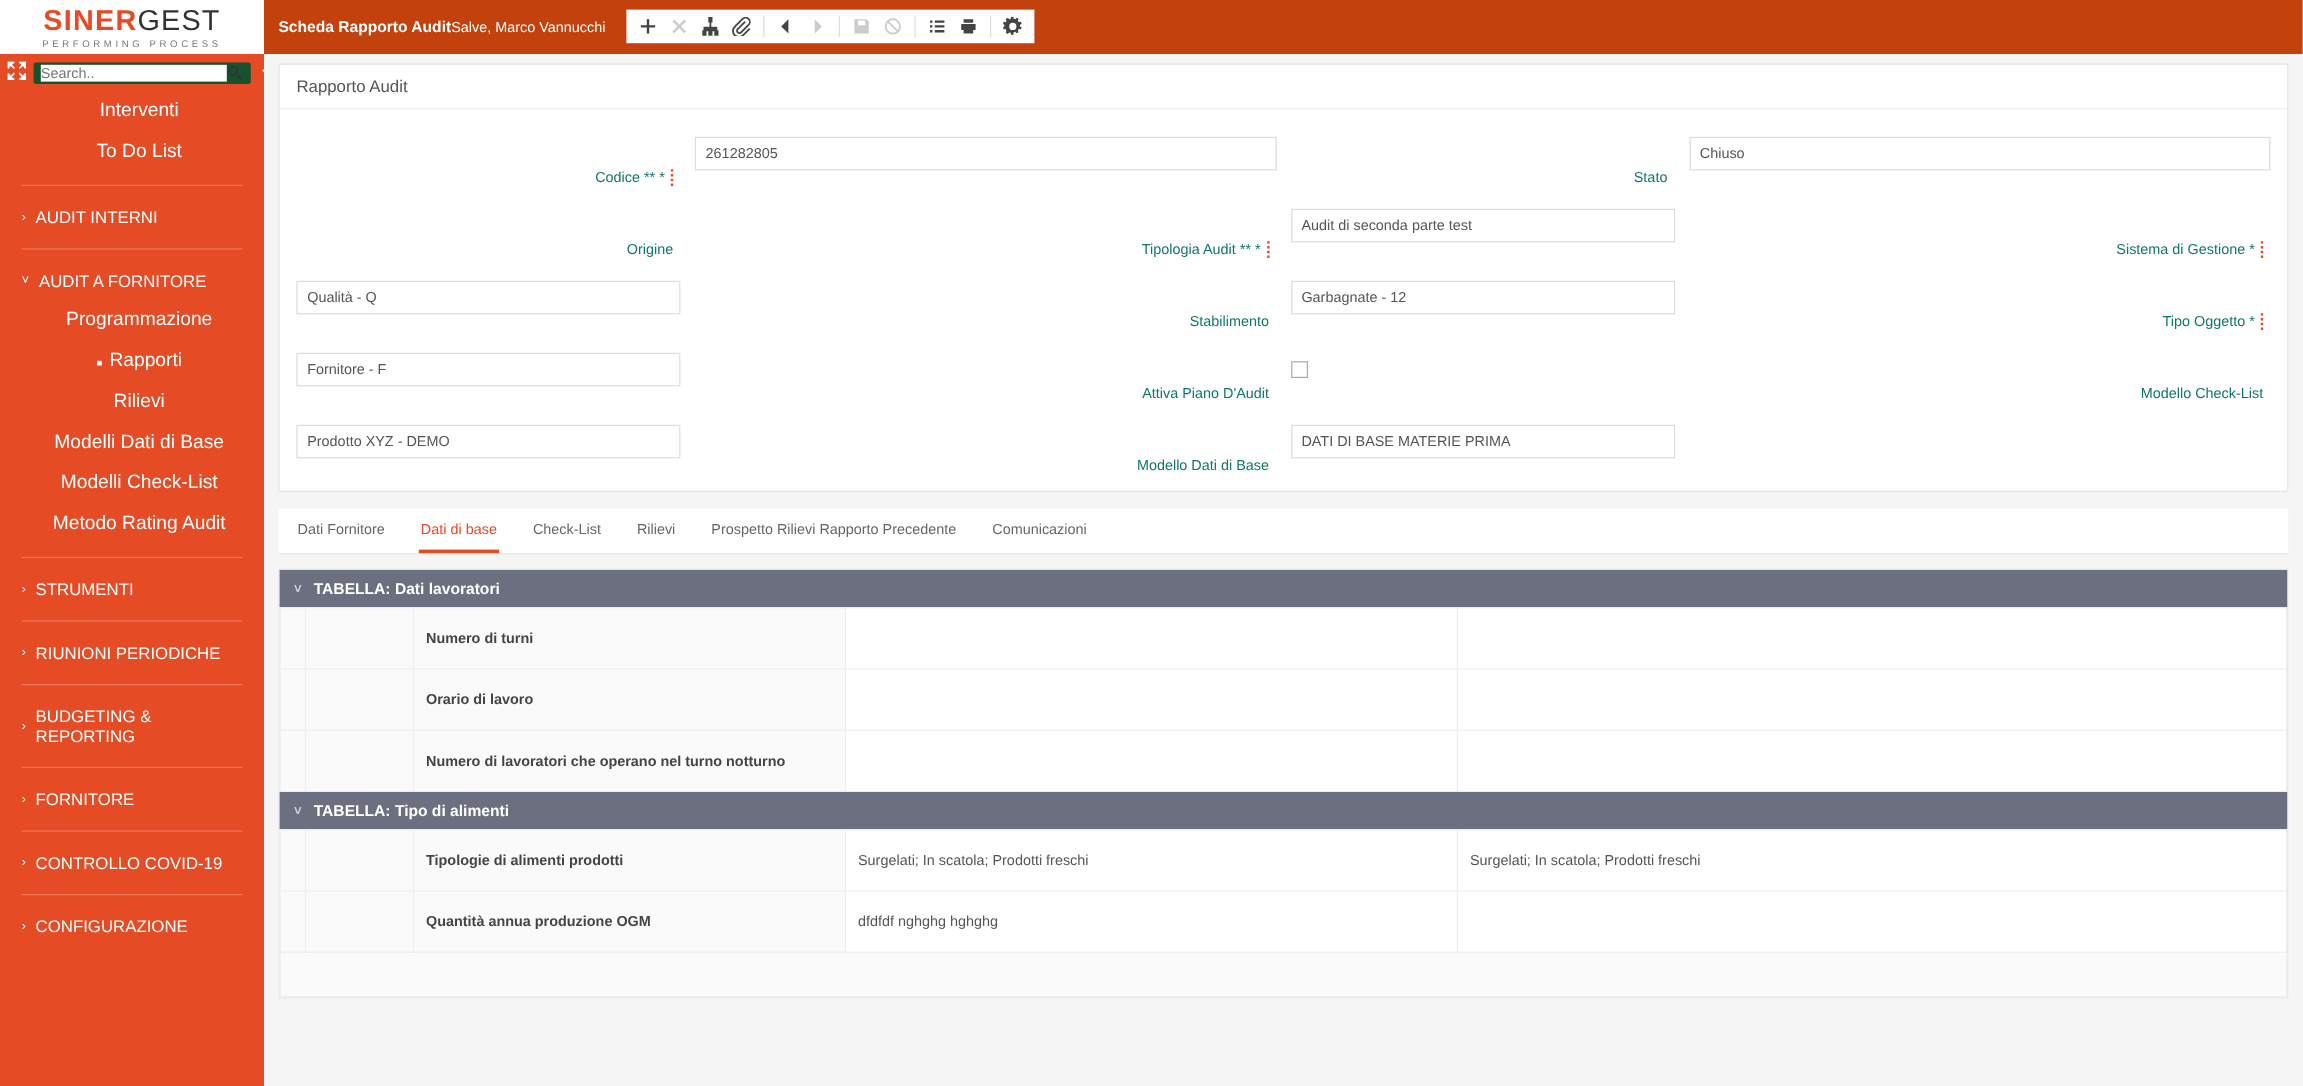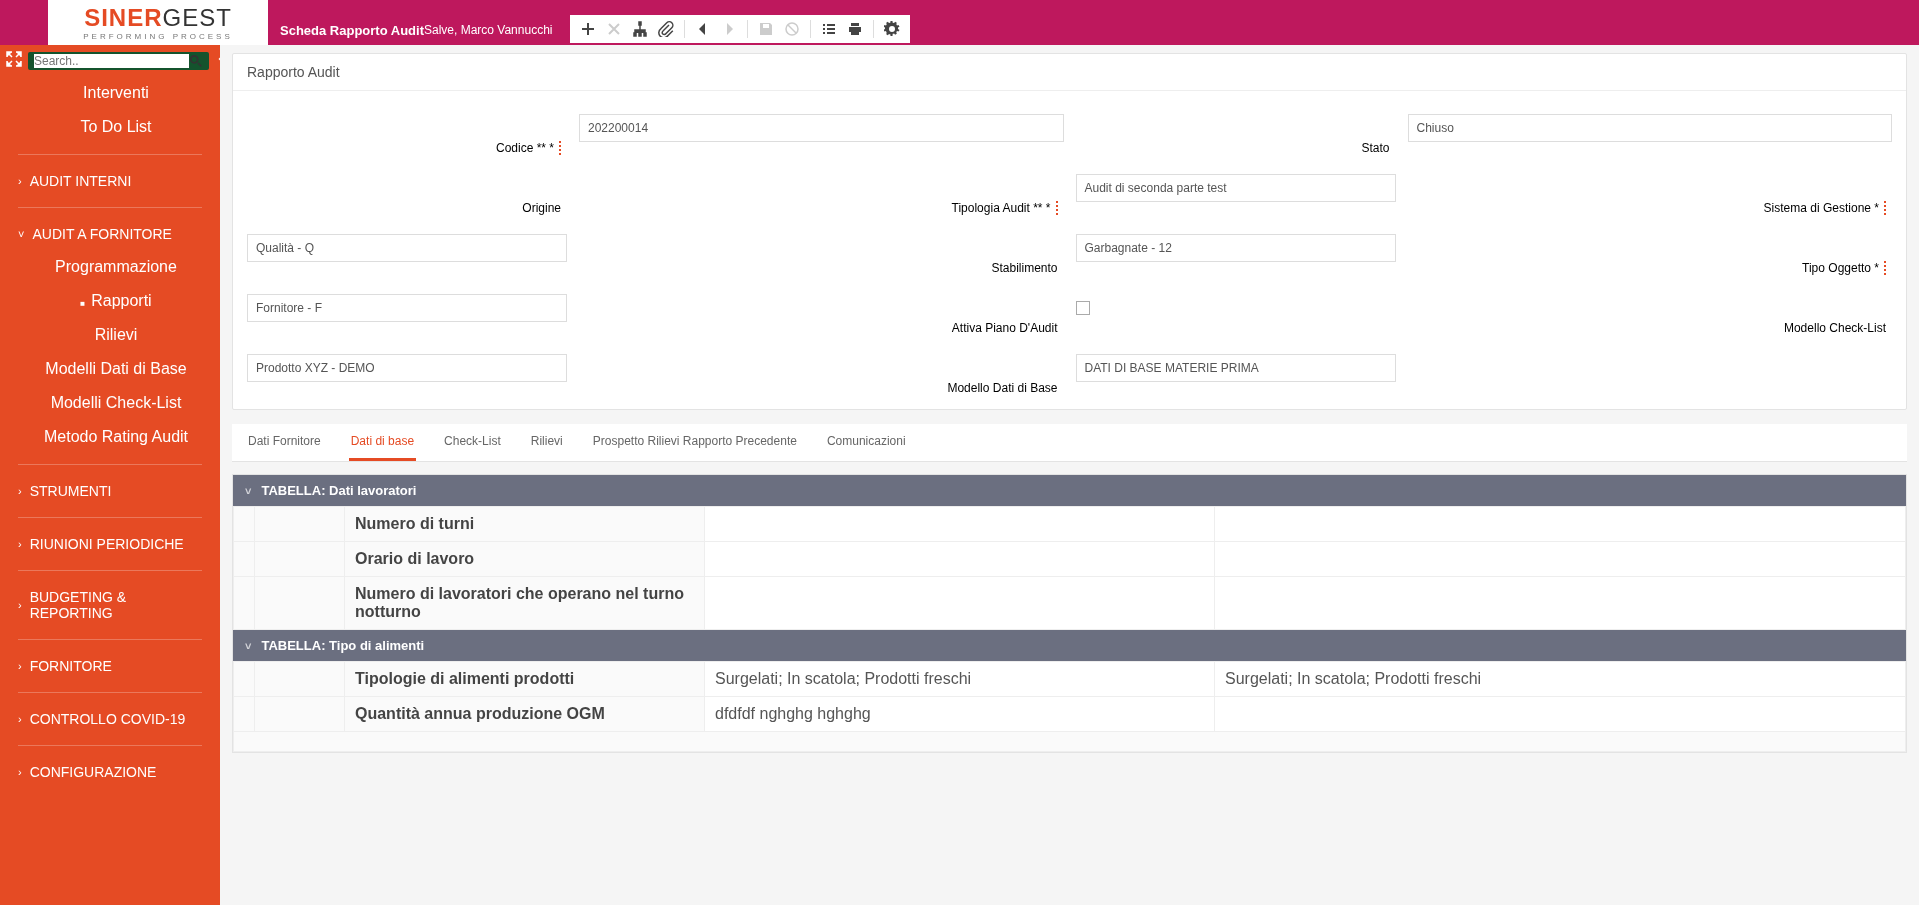--- a/index.html
+++ b/index.html
@@ -1,21 +1,21 @@
 <!DOCTYPE html>
 <html><head>
 <meta charset="utf-8">
 <style>
 * { margin: 0; padding: 0; box-sizing: border-box; }
 body { font-family: "Segoe UI", Arial, sans-serif; font-size: 13px; color: #333; background: #f5f5f5; width: 1919px; height: 905px; overflow: hidden; }
 
 .app { display: flex; flex-direction: column; height: 100%; }
 
 
-.top-header { display: flex; background: #be185d; color: #fff; align-items: flex-end; padding-left: 48px; }
+.top-header { display: flex; background: #c2410c; color: #fff; align-items: center; }
 .logo-box { width: 220px; background: #fff; display: flex; flex-direction: column; align-items: center; justify-content: center; padding: 4px 0; }
 .logo-main { font-size: 24px; font-weight: 400; letter-spacing: 1px; }
 .logo-main .s1 { color: #e54b24; font-weight: 700; }
 .logo-main .s2 { color: #333; font-weight: 300; }
 .logo-sub { font-size: 8px; letter-spacing: 3px; color: #777; }
 
 .header-main { flex: 1; display: flex; flex-direction: row; }
 .header-row1 { display: flex; align-items: center; height: 30px; padding: 0 12px; }
 .page-title { font-weight: 600; font-size: 13px; color: #fff; }
 .user-greeting { margin-left: auto; font-size: 12px; color: #fff; }
@@ -41,37 +41,37 @@
 .nav-sub-item { padding-left: 30px; font-size: 16px; text-align: center; }
 .nav-sub-item.active::before { content: "■"; margin-right: 6px; font-size: 8px; }
 .nav-divider { height: 1px; background: rgba(255,255,255,0.25); margin: 10px 18px; }
 .chev { font-size: 11px; }
 
 
 .content { flex: 1; overflow-y: auto; padding: 8px 12px 20px; }
 .panel { background: #fff; border: 1px solid #e3e3e3; border-radius: 2px; margin-bottom: 14px; }
 .panel-title { padding: 10px 14px; font-size: 14px; color: #555; border-bottom: 1px solid #eee; }
 .form-grid { display: grid; grid-template-columns: 320px 1fr 320px 1fr; gap: 6px 12px; padding: 10px 14px 14px; align-items: center; }
-.form-label { text-align: right; font-size: 12px; color: #000000; padding-right: 6px; margin-top: 40px; }
+.form-label { text-align: right; font-size: 12px; color: #0f766e; padding-right: 6px; margin-top: 40px; }
 .req-dots { color: #e54b24; font-weight: bold; border-right: 2px dotted #e54b24; padding-right: 3px; margin-left: 2px; }
 .form-input { background: #fff; border: 1px solid #ddd; padding: 5px 8px; font-size: 12px; color: #555; min-height: 28px; display: flex; align-items: center; position: relative; }
 .form-input .link-icon { position: absolute; right: 6px; color: #e54b24; }
 .checkbox-box { width: 14px; height: 14px; border: 1px solid #aaa; background: #fff; }
 
 
 .tabs-bar { display: flex; gap: 26px; padding: 0 14px; border-bottom: 1px solid #e3e3e3; background: #fff; }
 .tab { padding: 10px 2px; font-size: 12px; color: #666; cursor: pointer; border-bottom: 3px solid transparent; }
 .tab.active { color: #e54b24; border-bottom-color: #e54b24; }
 
 
 .data-section { background: #fff; border: 1px solid #e3e3e3; margin-top: 12px; }
 .section-header { background: #6b6f80; color: #fff; padding: 8px 12px; font-weight: 600; font-size: 13px; display: flex; align-items: center; gap: 10px; }
 .section-header .chevd { font-size: 11px; opacity: 0.7; }
 .tbl { width: 100%; border-collapse: collapse; }
-.tbl td { border: 1px solid #eee; padding: 8px 10px; font-size: 16px; color: #555; }
+.tbl td { border: 1px solid #eee; padding: 18px 10px; font-size: 12px; color: #555; }
 .tbl td.first-col { width: 14px; background: #fafafa; }
 .tbl td.second-col { width: 90px; background: #fafafa; }
 .tbl td.label-col { width: 360px; font-weight: 600; background: #fafafa; color: #444; }
 .tbl td.val-col { width: 510px; }
 .tbl td.val-col2 { }
 .footer-row td { height: 20px; background: #fafafa; }
 </style>
 </head>
 <body>
 
@@ -220,21 +220,21 @@
           <span class="chev">›</span>
           <span>CONFIGURAZIONE</span>
         </div>
     </div>
 
     <div class="content">
       <div class="panel">
         <div class="panel-title">Rapporto Audit</div>
         <div class="form-grid">
           <div class="form-label"><span>Codice ** *</span><span class="req-dots"></span></div>
-          <div class="form-input">202200014</div>
+          <div class="form-input">261282805</div>
           <div class="form-label">Stato</div>
           <div class="form-input">Chiuso</div>
 
           <div class="form-label">Origine</div>
           <div class="form-label"><span>Tipologia Audit ** *</span><span class="req-dots"></span></div>
           <div class="form-input">Audit di seconda parte test</div>
 
           <div class="form-label"><span>Sistema di Gestione *</span><span class="req-dots"></span></div>
           <div class="form-input">Qualità - Q</div>
           <div class="form-label">Stabilimento</div>

